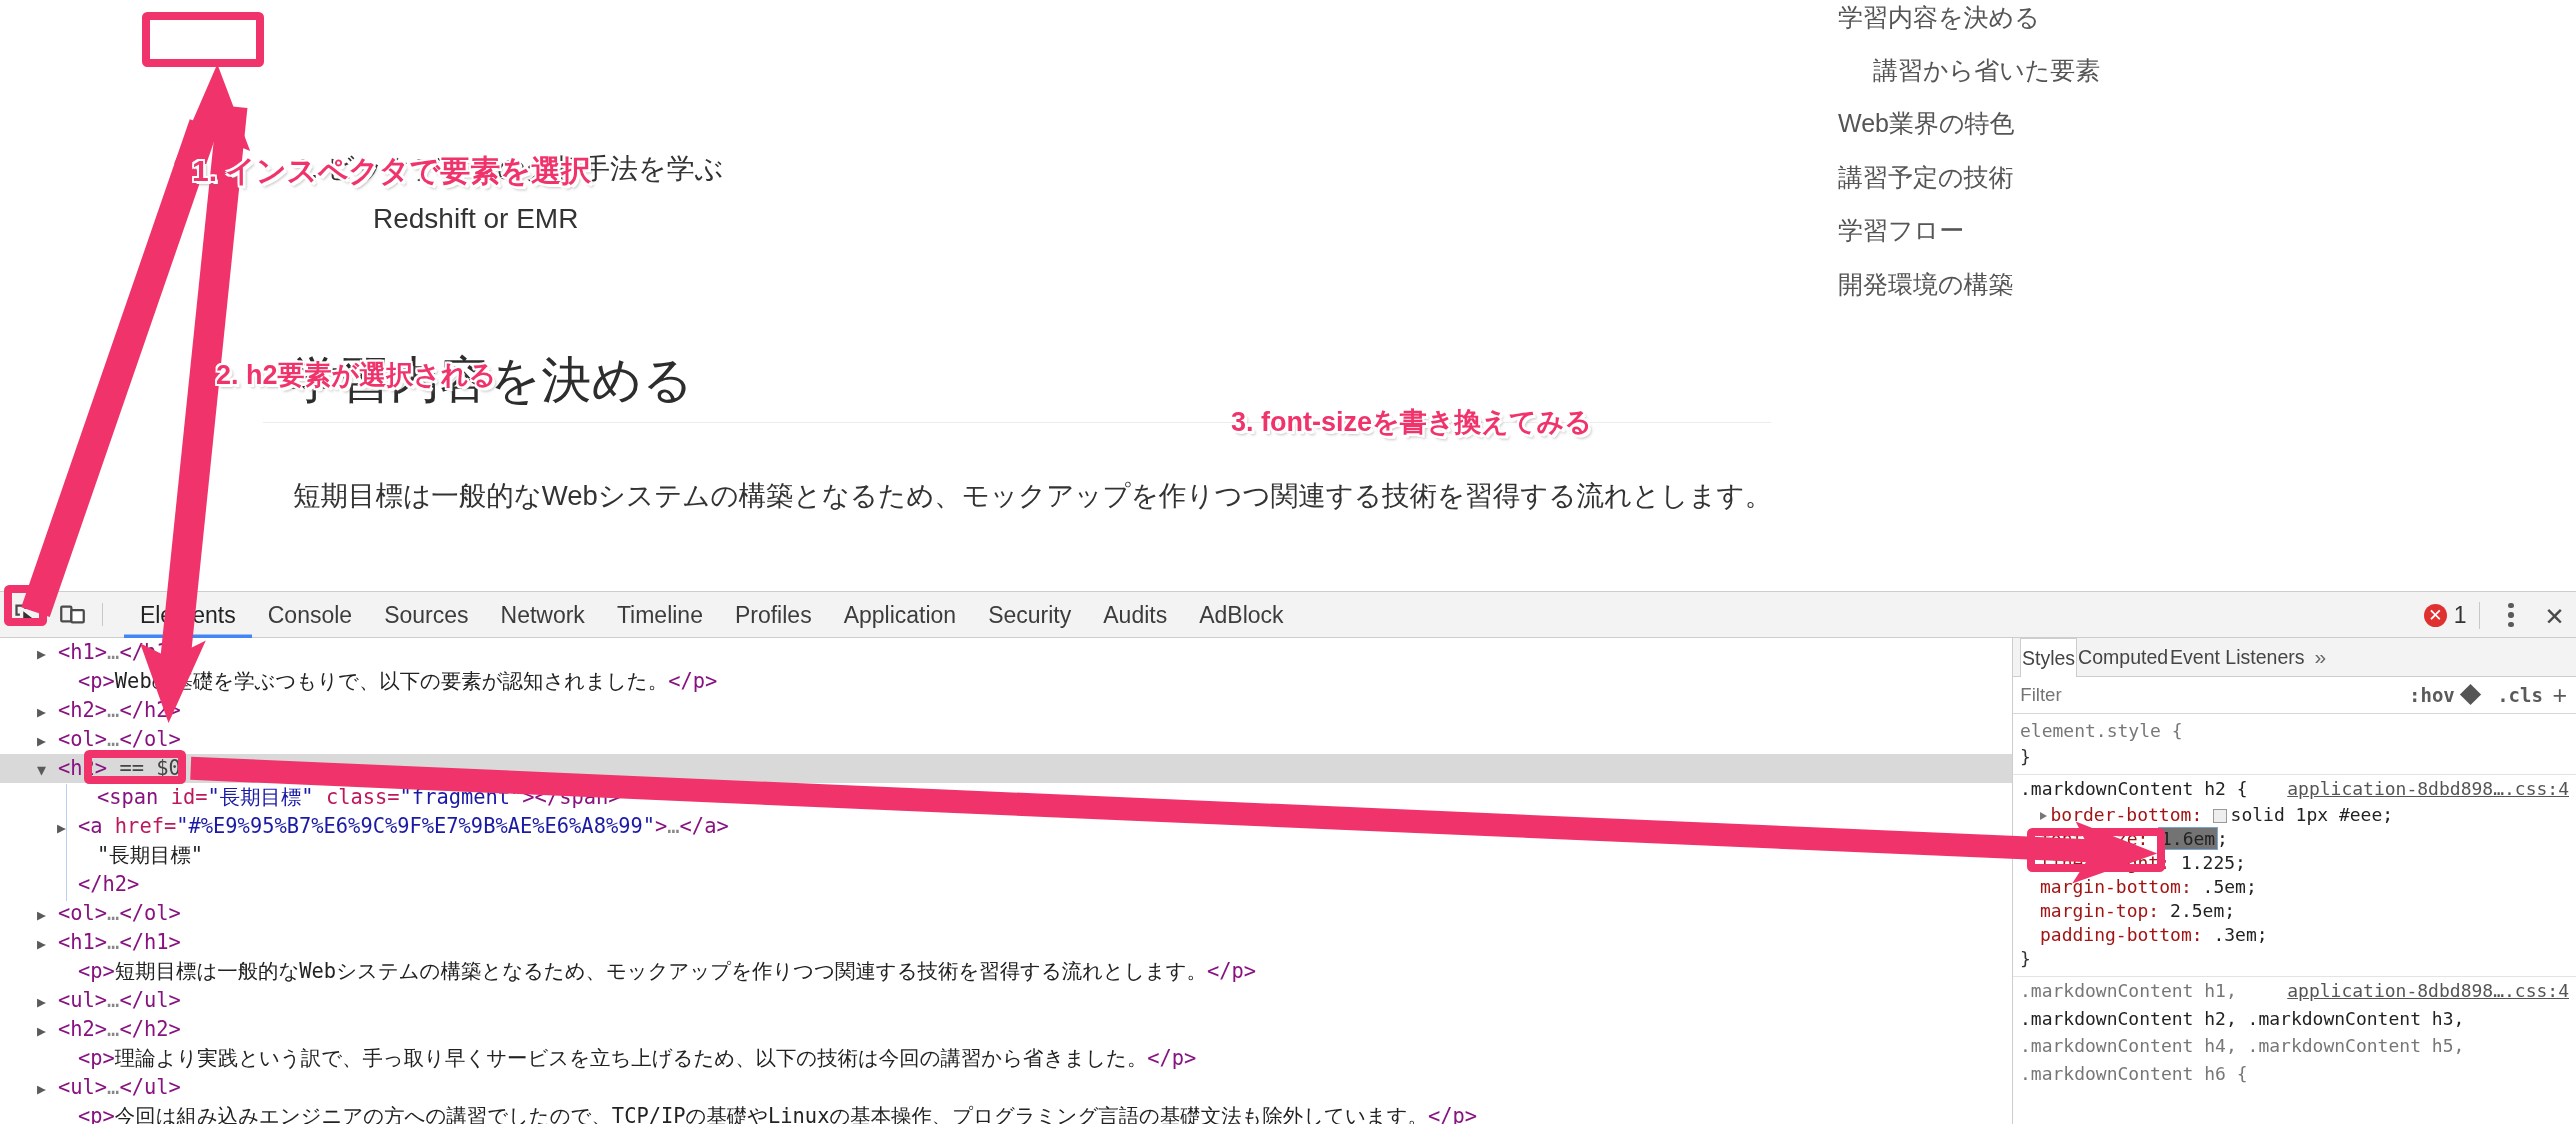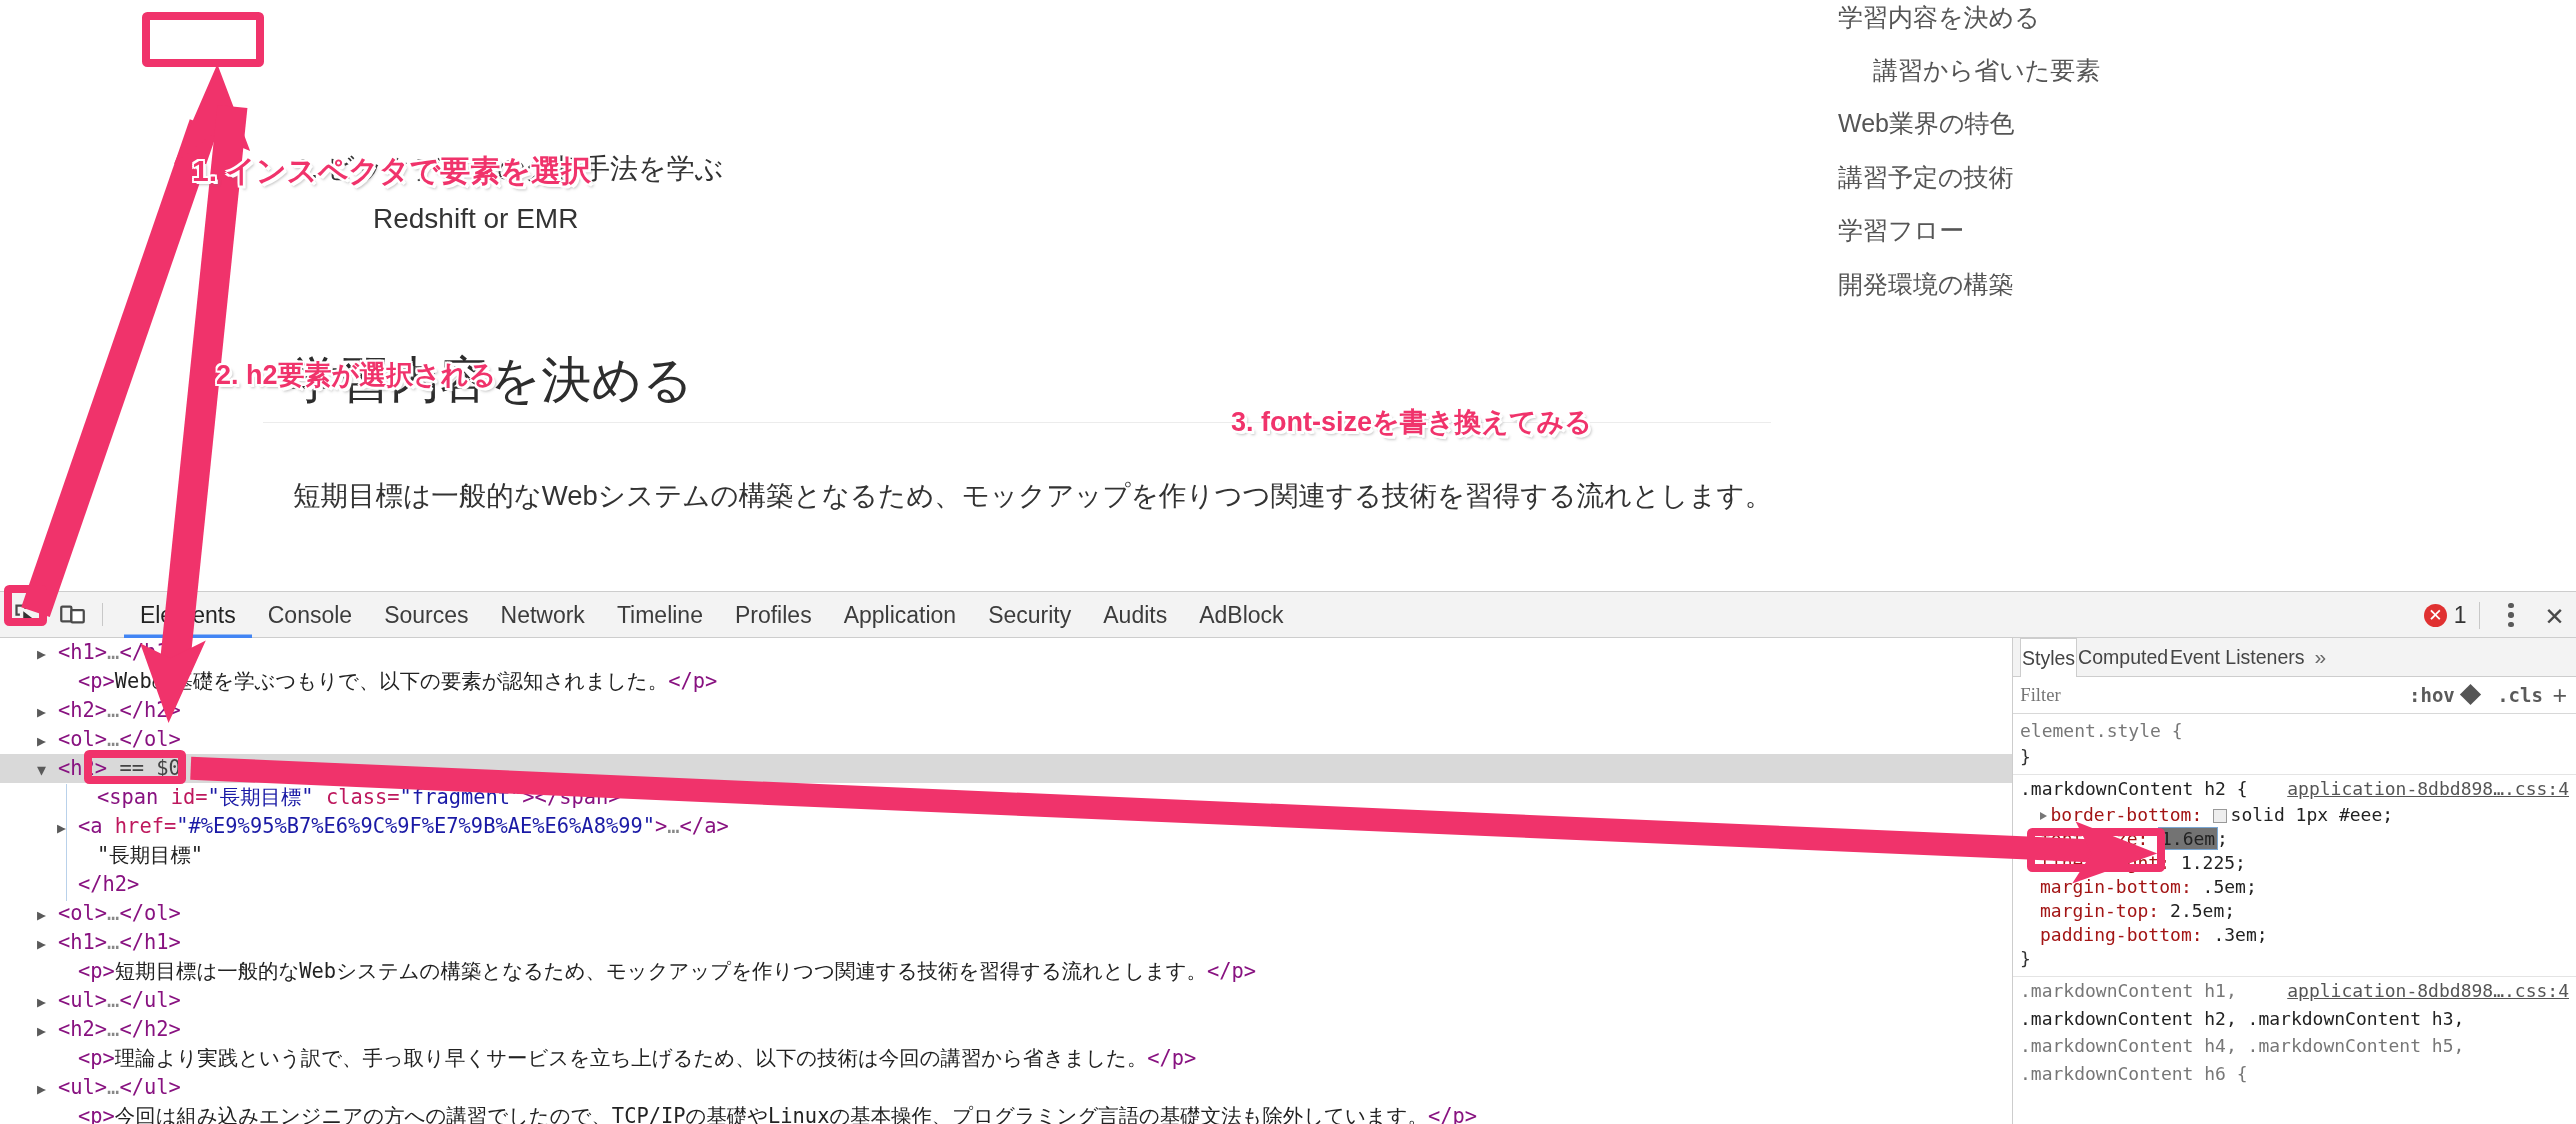--- a/index.html
+++ b/index.html
@@ -123,21 +123,21 @@
   .st-tab{ padding:0 1px; height:32px; line-height:32px; }
   .st-tab.active{ background:#fff; border:0.9px solid #cdcdcd; border-bottom:none; height:39px; line-height:39px;}
   .st-more{ padding:0 9px; color:#666; font-size:21px; }
   #styles-filterbar{
     height:37px; border-bottom:0.9px solid #d8d8d8; display:flex;
     align-items:center; padding:0 5.3px;
     font-family:"Liberation Sans",sans-serif; font-size:18.6px;
   }
   #filter-input{
     border:none; outline:none; flex:1; font-size:18.6px; color:#15803d;
-    font-family:Liberation Serif, serif; background:transparent;
+    font-family:Liberation Sans, sans-serif; background:transparent;
   }
   .fb-btn{ font-family:"DejaVu Sans Mono",monospace; font-weight:bold;
            font-size:19px; color:#5a5a5a; padding:0 6.2px; }
   .diamond{ position:relative; width:30px; height:19.5px; }
   .diamond b{ position:absolute; width:15px;height:15px; background:#555;
               transform:rotate(45deg); top:1.8px; left:1.8px;}
   .diamond i{ position:absolute; width:15px;height:15px; background:#bbb;
               transform:rotate(45deg); top:1.8px; left:11.5px; z-index:-1;}
   .plus{ font-size:25px; color:#5a5a5a; padding:0 3.5px; line-height:1;}
 

